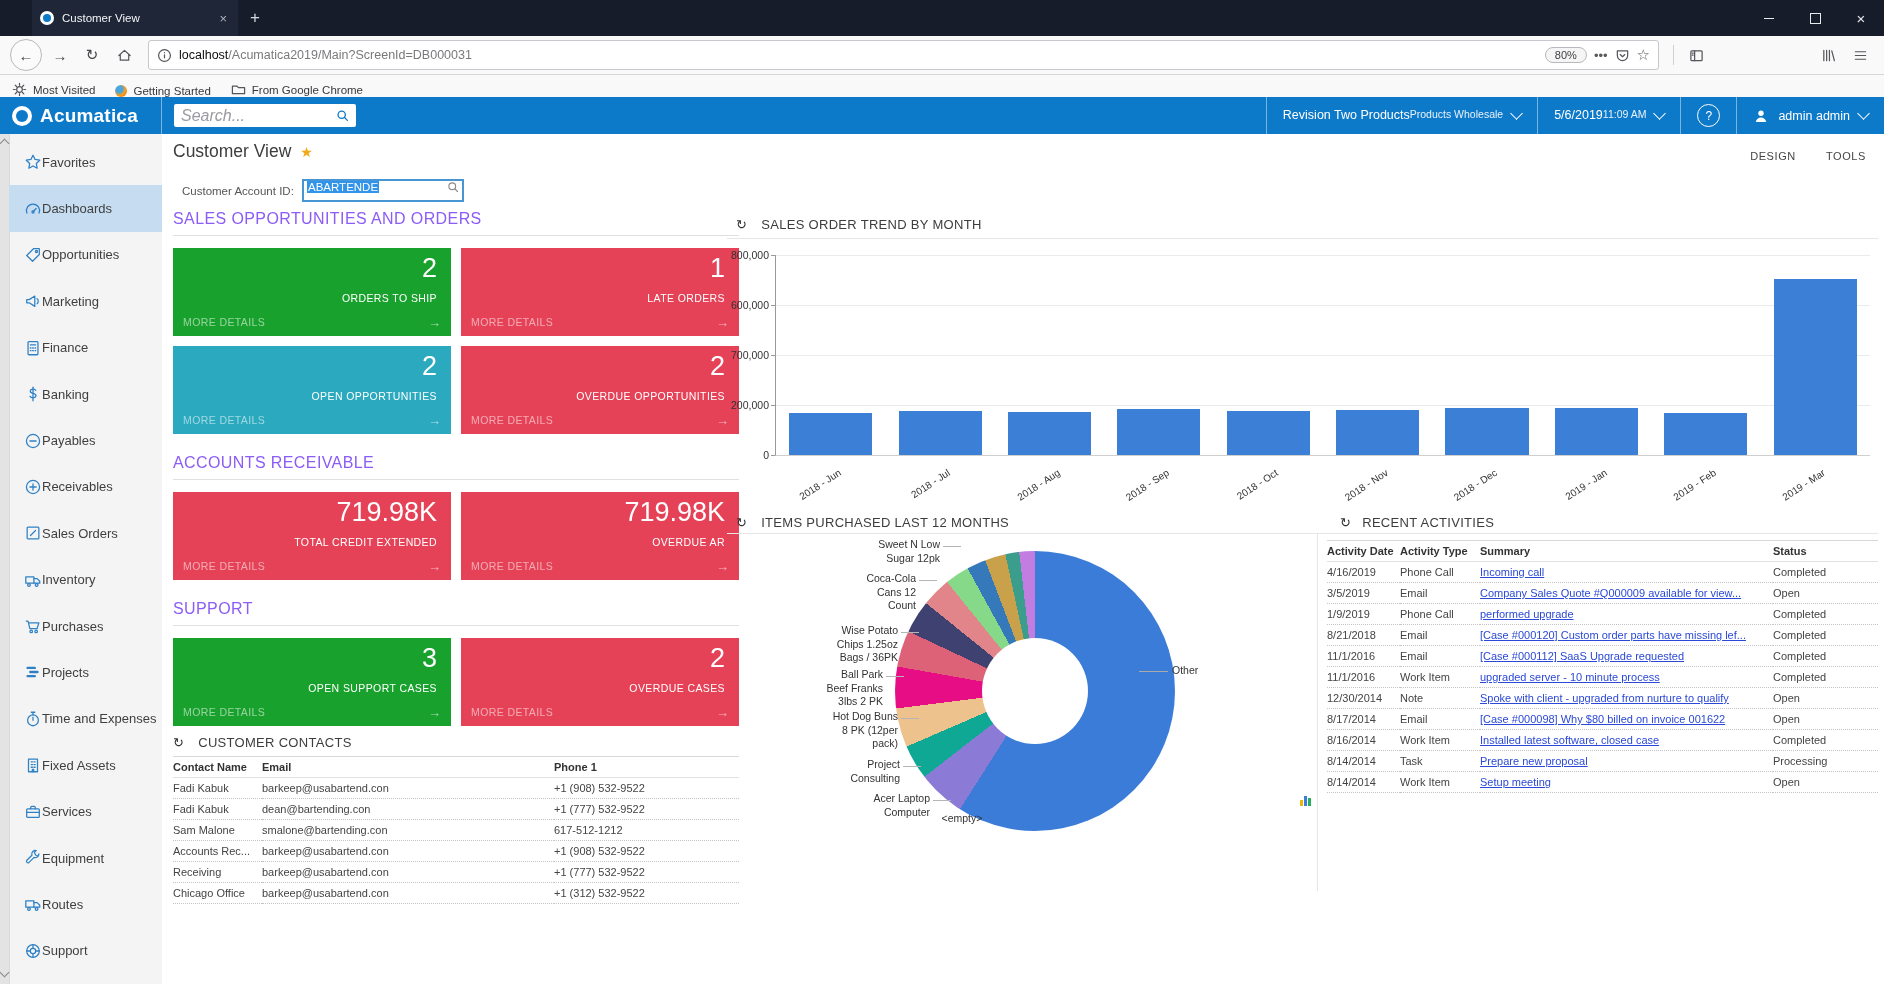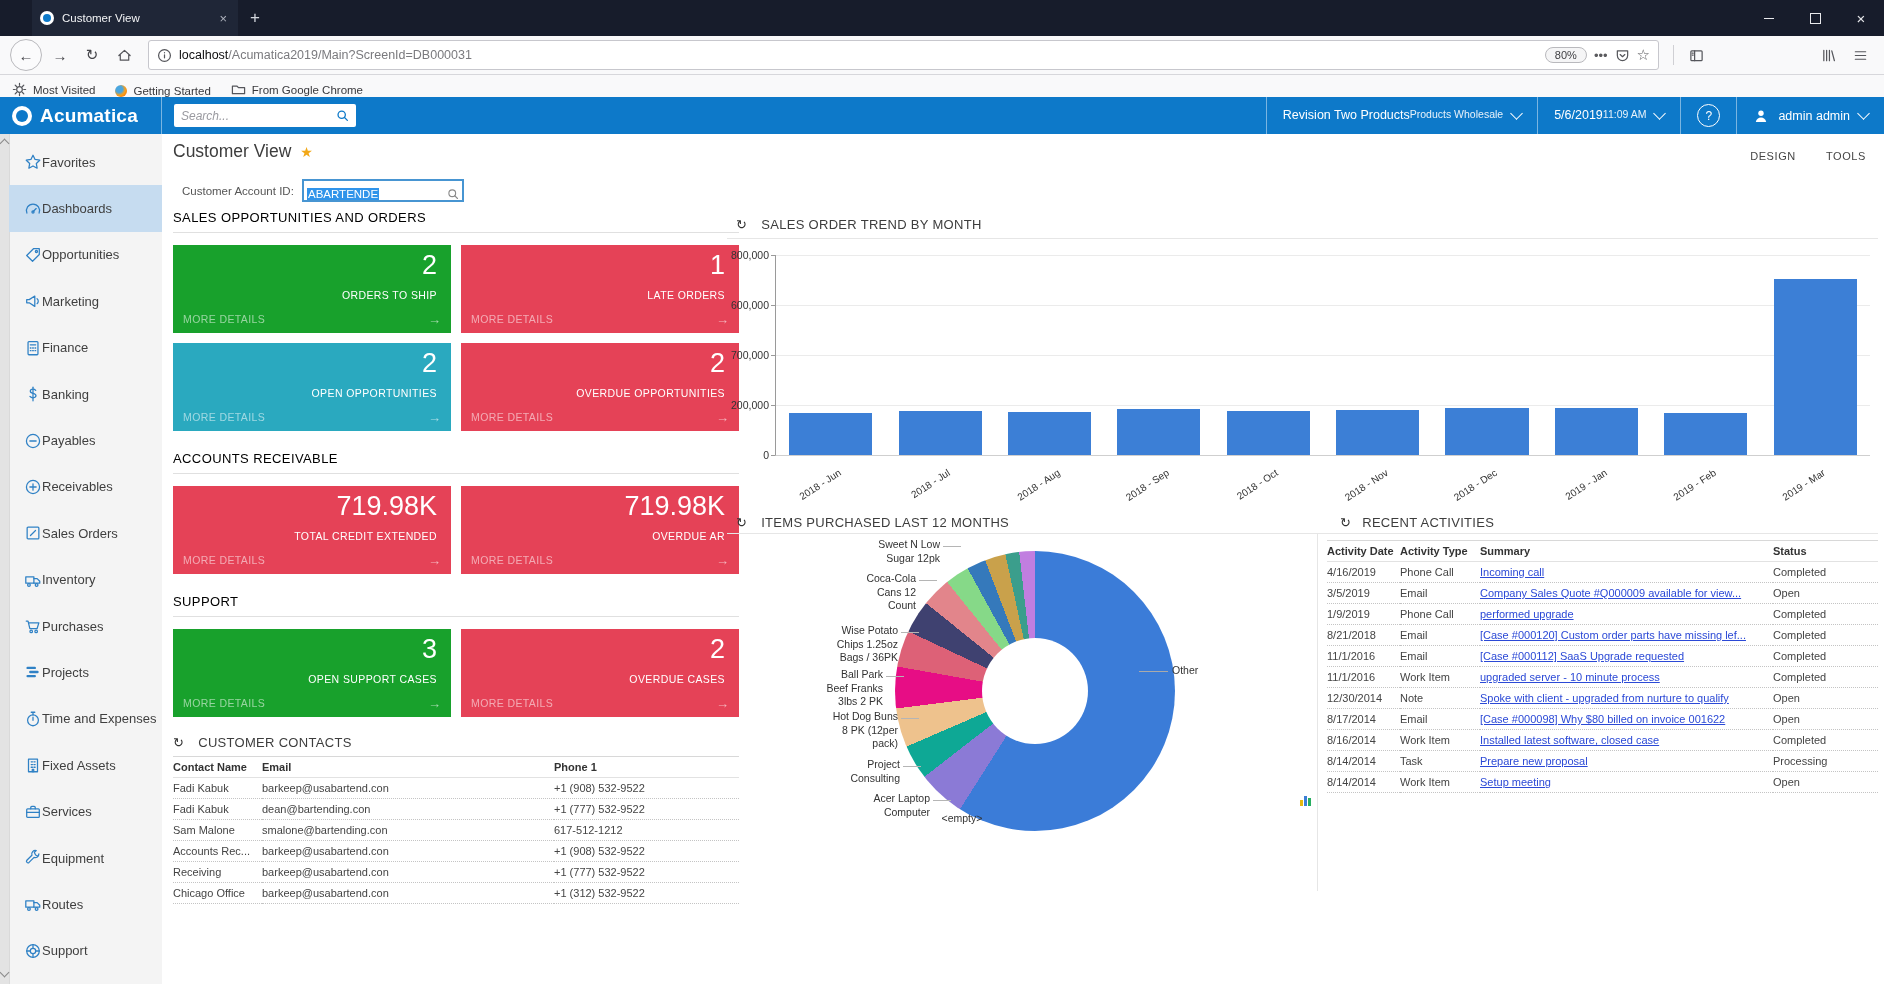--- a/index.html
+++ b/index.html
@@ -42,21 +42,21 @@
   .bm{display:flex;align-items:center;gap:6px}
   .ff-ball{width:12px;height:12px;border-radius:50%;background:radial-gradient(circle at 35% 35%,#4aa6df 0 30%,#f9a01b 55%,#e66000 100%)}
 
   
   .appheader{position:absolute;left:0;top:97px;right:0;height:37px;background:#0d79c9;display:flex;align-items:center;color:#fff}
   .brand{width:162px;height:100%;display:flex;align-items:center;gap:8px;padding-left:12px;box-sizing:border-box;
          border-right:1px solid rgba(255,255,255,.45);font-size:19px;font-weight:bold;letter-spacing:.2px}
   .brand-logo{width:20px;height:20px;border-radius:50%;background:#fff;position:relative;flex:none}
   .brand-logo::after{content:"";position:absolute;inset:4px;border-radius:50%;background:#0d79c9}
   .hsearch{margin-left:12px;width:168px;height:23px;background:#fff;border-radius:2px;display:flex;align-items:center;padding:0 7px}
-  .hsearch .ph{flex:1;font-size:12px;color:#9a9aa0;font-style:italic}
+  .hsearch .ph{flex:1;font-size:16px;color:#9a9aa0;font-style:italic}
   .hsearch svg{width:13px;height:13px;fill:none;stroke:#0d79c9;stroke-width:1.6;stroke-linecap:round}
   .hspacer{flex:1}
   .hgroup{height:100%;display:flex;align-items:center;gap:9px;padding:0 16px;border-left:1px solid rgba(255,255,255,.45);box-sizing:border-box}
   .htwo{display:flex;flex-direction:row;line-height:1.25}
   .htwo .l1{font-size:12.5px}
   .htwo .l2{font-size:10.5px;opacity:.9}
   .chev{width:8px;height:8px;border-right:1.6px solid #fff;border-bottom:1.6px solid #fff;transform:rotate(45deg);margin-top:-4px}
   .help-circle{width:21px;height:21px;border:1.5px solid #fff;border-radius:50%;display:flex;align-items:center;justify-content:center;font-size:12px}
   .person svg{width:16px;height:16px;fill:#fff;stroke:none}
 
@@ -72,27 +72,27 @@
   .side-ic{width:18px;height:18px;flex:none;display:flex;align-items:center;justify-content:center}
   .side-ic svg{width:18px;height:18px;fill:none;stroke:#2f81c5;stroke-width:1.4;stroke-linecap:round;stroke-linejoin:round}
 
   
   .main{position:absolute;left:162px;top:134px;right:0;bottom:0;background:#fff}
   .page-title{position:absolute;left:11px;top:7px;font-size:17.5px;color:#3d3d3d;display:flex;align-items:center;gap:9px}
   .fav-star{color:#f2a818;font-size:14px}
   .dt-links{position:absolute;right:18px;top:16px;display:flex;gap:30px;font-size:11px;color:#454545;letter-spacing:.6px}
   .acct-row{position:absolute;left:20px;top:45px;display:flex;align-items:center;font-size:11.5px;color:#555}
   .acct-label{width:120px}
-  .acct-input{width:152px;height:19px;border:2px solid #4795d2;display:flex;align-items:flex-end;padding:0 3px;background:#fff}
+  .acct-input{width:152px;height:19px;border:2px solid #4795d2;display:flex;align-items:flex-start;padding:0 3px;background:#fff}
   .sel-text{background:#3094ea;color:#fff;font-size:11.5px;padding:0 1px}
   .acct-input svg{margin-left:auto;width:12px;height:12px;fill:none;stroke:#8a8a8a;stroke-width:1.5;stroke-linecap:round}
 
   
   .kpi{position:absolute;left:11px;top:76px;width:566px}
-  .ksec-title{font-size:13px;color:#000000;letter-spacing:.4px}
+  .ksec-title{font-size:16px;color:#8b5cf6;letter-spacing:.4px}
   .khr{border-top:1px solid #e0e0e0;margin-top:7px}
   .kgrid{display:grid;grid-template-columns:1fr 1fr;gap:10px;margin-top:12px;margin-bottom:20px}
   .tile{height:88px;position:relative;color:#fff;cursor:pointer}
   .tile-value{position:absolute;top:5px;right:14px;font-size:27px}
   .tile-label{position:absolute;top:44px;right:14px;font-size:10.5px;letter-spacing:.4px}
   .tile-more{position:absolute;bottom:8px;left:10px;font-size:10.5px;letter-spacing:.4px;color:rgba(255,255,255,.55)}
   .tile-arrow{position:absolute;bottom:6px;right:10px;font-size:13px;color:rgba(255,255,255,.6)}
 
   
   .whead{display:flex;align-items:center;gap:14px;font-size:13px;color:#3d3d3d;letter-spacing:.3px;height:20px}

